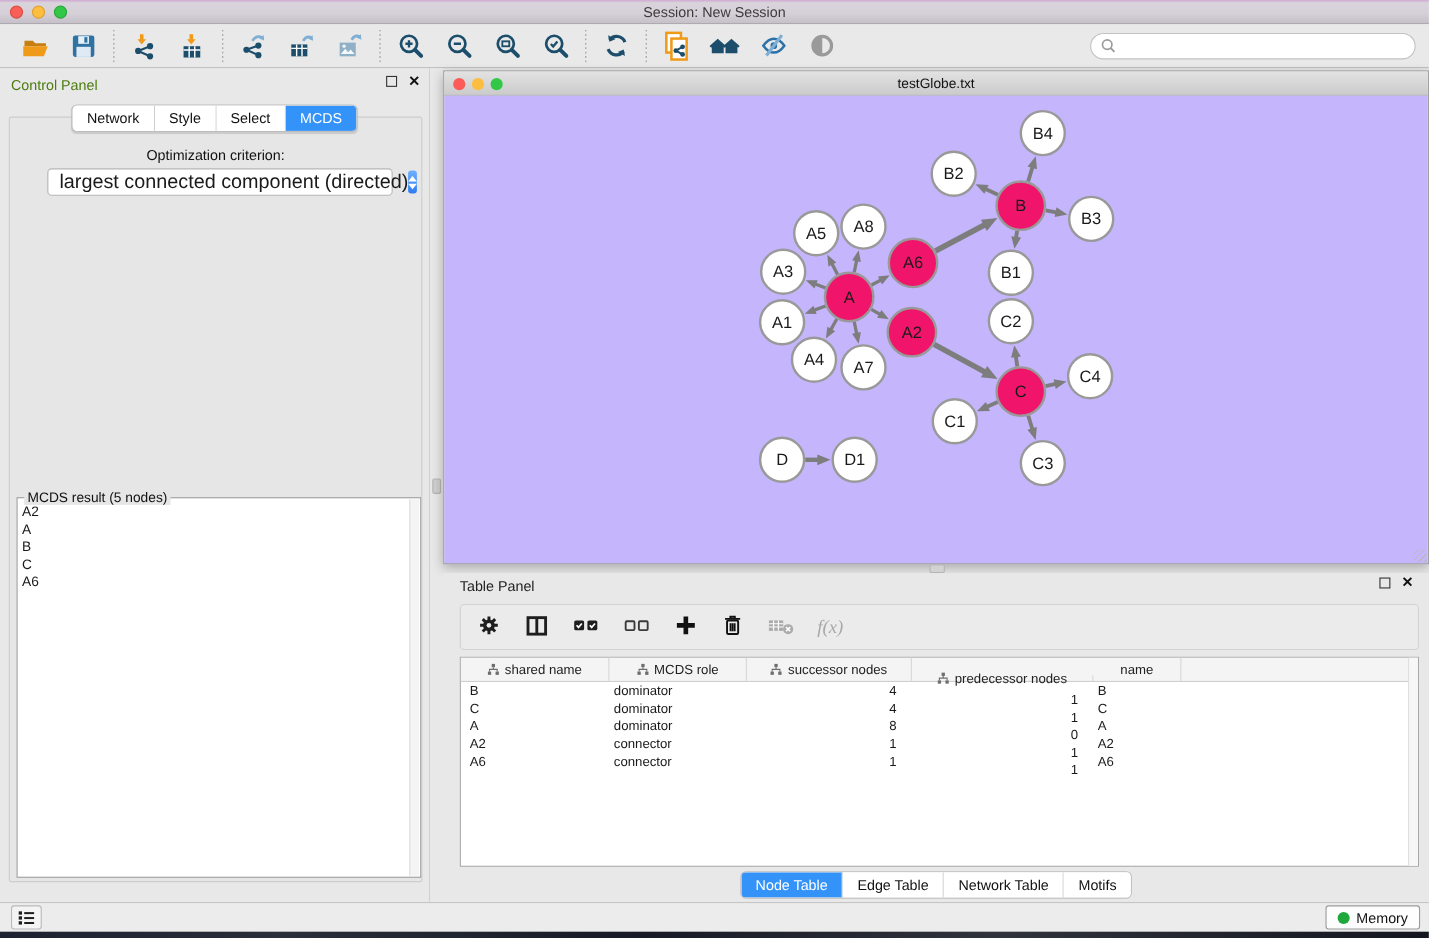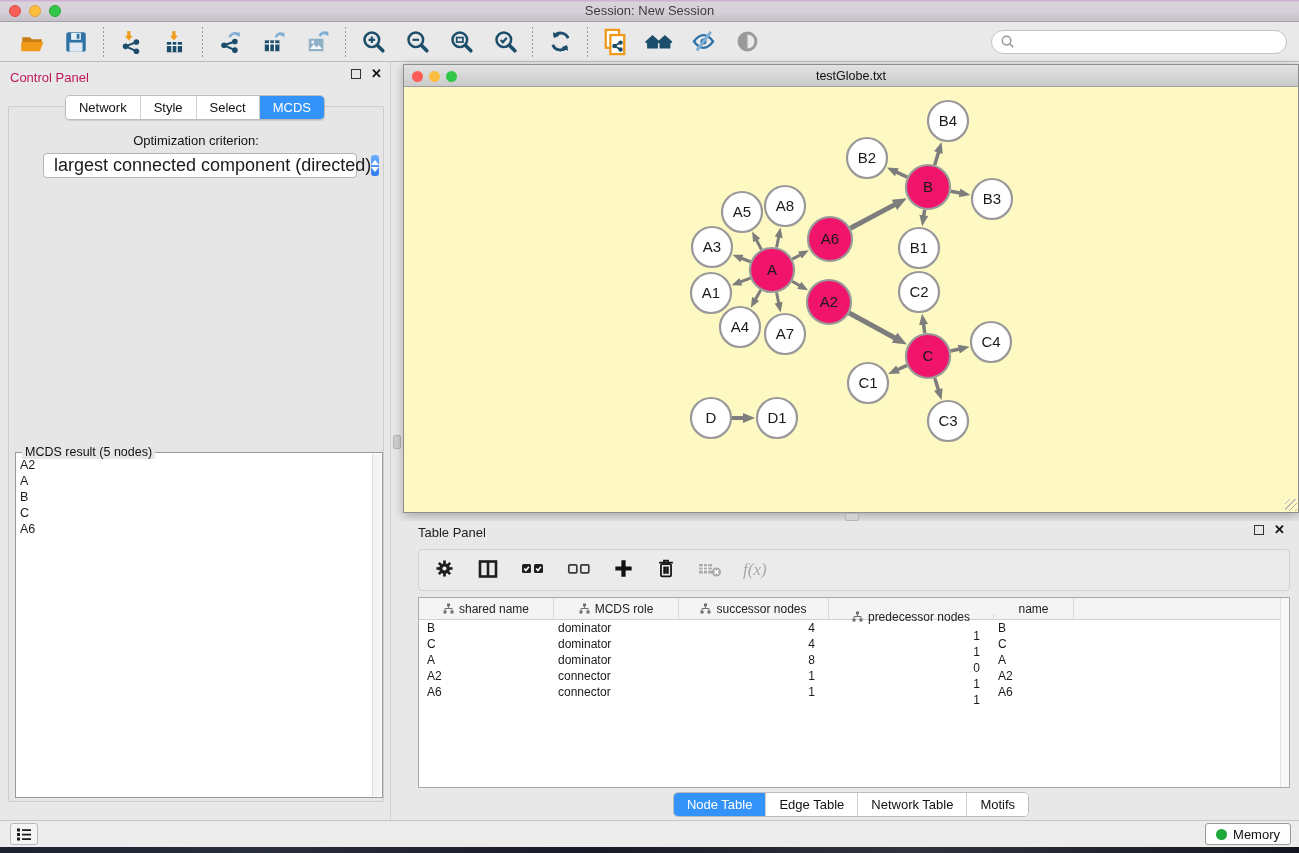--- a/index.html
+++ b/index.html
@@ -26,21 +26,21 @@
   .spacer { flex:1; }
   .searchbox { width:296px; height:24px; border:1px solid #c2c2c2; border-radius:13px; background:#fff;
     display:flex; align-items:center; padding:0 8px; margin-right:2px; }
   .searchbox input { border:none; outline:none; flex:1; font-size:12px; font-family:"Liberation Sans",sans-serif; background:transparent; }
 
   
   .main { position:absolute; left:0; top:62px; width:1299px; height:758px; }
 
   
   .control-panel { position:absolute; left:0; top:0; width:391px; height:758px; background:#e8e8e8; border-right:1px solid #d0d0d0; }
-  .panel-header { position:absolute; left:10px; top:8px; font-size:13px; color:#be185d; }
+  .panel-header { position:absolute; left:10px; top:8px; font-size:13px; color:#4d7c0f; }
   .panel-icons { position:absolute; right:8px; top:7px; display:flex; gap:10px; align-items:center; }
   .float-box { width:10px; height:10px; border:1.5px solid #333; display:inline-block; }
   .x-glyph { font-size:13px; font-weight:bold; color:#111; line-height:10px; }
 
   .seg-tabs { position:absolute; left:0; right:0; top:33px; display:flex; justify-content:center; z-index:2; }
   .seg-wrap { display:flex; border:1px solid #bdbdbd; border-radius:5px; overflow:hidden; background:#fff; box-shadow:0 1px 1px rgba(0,0,0,.12); }
   .seg-tab { padding:4px 13px; font-size:13px; background:#fff; color:#111; border-right:1px solid #cfcfcf; cursor:default; }
   .seg-tab:last-child { border-right:none; }
   .seg-tab.selected { background:#3493f8; color:#fff; }
 
@@ -69,21 +69,21 @@
   
   .right-area { position:absolute; left:403px; top:0; width:896px; height:758px; }
 
   .network-window { position:absolute; left:0; top:2px; width:896px; height:449px; border:1px solid #8e8e8e;
     background:#fff; box-shadow:0 3px 10px rgba(0,0,0,.28); }
   .nw-titlebar { position:absolute; left:0; top:0; right:0; height:22px;
     background:linear-gradient(#e2e2e2,#cbcbcb); border-bottom:1px solid #a0a0a0; }
   .nw-title { position:absolute; left:0; right:0; top:4px; text-align:center; font-size:12.5px; color:#111; }
   .nw-lights { position:absolute; left:8px; top:6px; display:flex; gap:6px; }
   .nw-light { width:11px; height:11px; border-radius:50%; }
-  .nw-canvas { position:absolute; left:0; top:22px; width:894px; height:425px; background:#fef9c3; }
+  .nw-canvas { position:absolute; left:0; top:22px; width:894px; height:425px; background:#c4b5fd; }
   .resize-grip { position:absolute; right:1px; bottom:1px; width:12px; height:12px;
     background:repeating-linear-gradient(135deg, transparent 0 3px, #b9b9b9 3px 4px); }
   svg text { font-family:"Liberation Sans",sans-serif; }
 
   
   .h-splitter { position:absolute; left:0; top:453px; width:896px; height:6px; }
   .h-handle { position:absolute; left:442px; top:-2px; width:14px; height:8px; background:#d2d2d2; border:1px solid #b5b5b5; border-radius:2px; }
 
   
   .table-panel { position:absolute; left:0; top:459px; width:896px; height:299px; background:#e8e8e8; }

